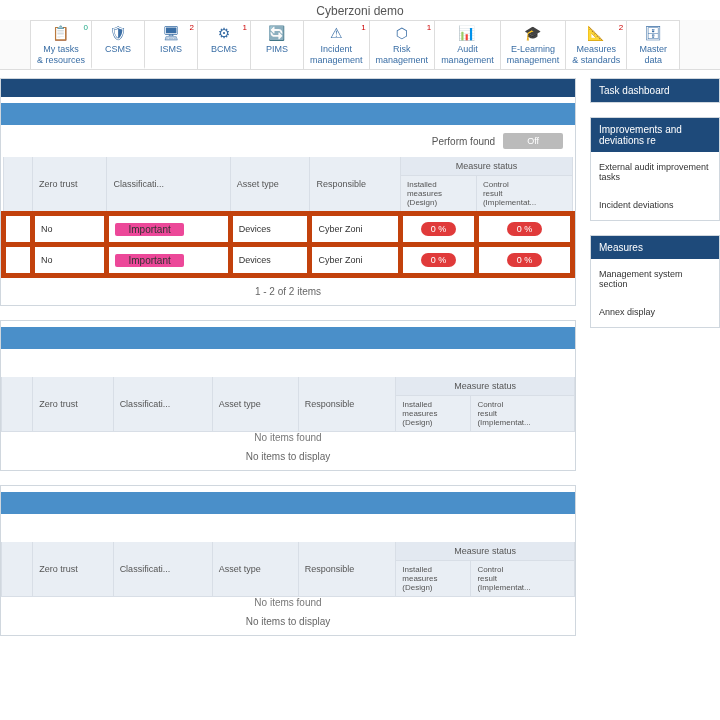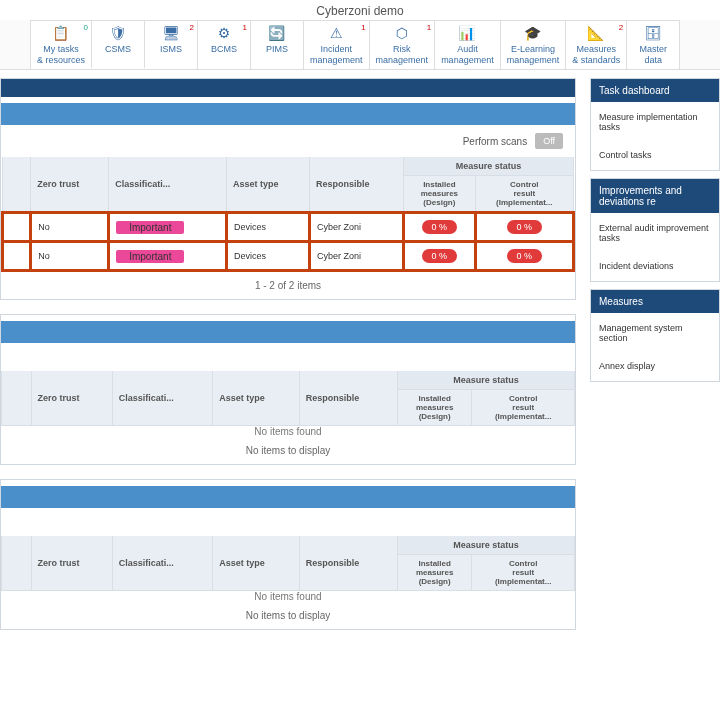--- a/index.html
+++ b/index.html
@@ -6,40 +6,40 @@
 body{background:#fff;font-size:10px;color:#333;width:720px}
 .app-title{text-align:center;font-size:12px;color:#555;padding:4px 0 2px}
 .tabs{display:flex;border-bottom:1px solid #ddd;background:#fafafa;padding:0 30px}
 .tab{border:1px solid #ddd;border-bottom:none;padding:4px 6px;text-align:center;min-width:54px;cursor:pointer;background:#fff;margin-right:-1px;position:relative;font-size:9px;color:#3a6ea5;line-height:1.2}
 .tab .ticon{display:block;font-size:14px;margin-bottom:2px;color:#3a6ea5}
 .tab.active{background:#fff;border-bottom:2px solid #fff;z-index:1}
 .badge{position:absolute;top:2px;right:3px;font-size:8px;color:#c00}
 .badge.g{color:#2a8}
 .main{display:flex;padding:8px 0 0 0;gap:14px}
 .left{flex:1;min-width:0}
-.right{width:130px;display:flex;flex-direction:column;gap:7px}
+.right{width:130px;display:flex;flex-direction:column;gap:14px}
 .panel{border:1px solid #d0d7de;background:#fff;margin-bottom:14px}
 .pbar{height:18px;background:#1e4a7a}
 .pbar2{height:22px;background:#4a8fc9;margin-top:6px}
 .controls{display:flex;justify-content:flex-end;align-items:center;padding:8px 12px;gap:8px;font-size:10px;color:#555}
-.toggle{background:#bbb;color:#fff;padding:3px 8px;border-radius:2px;font-size:9px}
+.toggle{background:#bbb;color:#fff;padding:3px 24px;border-radius:2px;font-size:9px}
 table{width:100%;border-collapse:collapse;font-size:9px}
-th{background:#e9eef4;color:#555;font-weight:bold;padding:4px 6px;border:1px solid #d8dee6;text-align:left;vertical-align:middle}
+th{background:#e9eef4;color:#555;font-weight:normal;padding:4px 6px;border:1px solid #d8dee6;text-align:left;vertical-align:middle}
 thead tr:first-child th{border-top:none}
 th.grp{text-align:center;background:#e3e9f1}
-td{padding:6px;border:3px solid #c2410c;background:#fff}
+td{padding:6px;border:5px solid #c2410c;background:#fff}
 .tag-imp{background:#ec4899;color:#333;padding:1px 13px;border-radius:2px;font-size:10px}
 .pill{background:#e03a3a;color:#fff;padding:2px 10px;border-radius:10px;font-size:9px;display:inline-block}
 .footer{text-align:center;padding:8px 12px;font-size:10px;color:#666;background:#fff}
 .noitems{text-align:center;font-size:10px;color:#777}
 .side-panel{border:1px solid #d0d7de;background:#fff}
 .side-head{background:#1e4a7a;color:#fff;padding:6px 8px;font-size:10px}
 .side-body{padding:10px 8px;display:flex;flex-direction:column;gap:18px}
 .side-link{font-size:9px;color:#333}
-th.sub{font-size:8px;text-align:center}
+th.sub{font-size:8px;text-align:left}
 .empty-th{min-width:20px}
 </style>
 </head>
 <body>
 
 <div class="app-title">Cyberzoni demo</div>
 <div class="tabs" id="tabs">
     <div class="tab"><span class="ticon">📋</span>My tasks<br>&amp; resources<span class="badge g">0</span></div>
     <div class="tab active"><span class="ticon">🛡</span>CSMS</div>
     <div class="tab"><span class="ticon">🖥</span>ISMS<span class="badge ">2</span></div>
@@ -52,21 +52,21 @@
     <div class="tab"><span class="ticon">📐</span>Measures<br>&amp; standards<span class="badge ">2</span></div>
     <div class="tab"><span class="ticon">🗄</span>Master<br>data</div>
   </div>
 
 <div class="main">
  <div class="left">
   <div class="panel">
    <div class="pbar"></div>
    <div class="pbar2"></div>
    <div class="controls">
-     <span>Perform scans</span>
+     <span>Perform found</span>
      <span class="toggle">Off</span>
    </div>
    <table>
     <thead>
      <tr>
       <th rowspan="2" class="empty-th"></th>
       <th rowspan="2">Zero trust</th>
       <th rowspan="2">Classificati...</th>
       <th rowspan="2">Asset type</th>
       <th rowspan="2">Responsible</th>
@@ -144,24 +144,20 @@
     </thead>
    </table>
    <div class="noitems">No items found</div>
    <div class="footer">No items to display</div>
   </div>
  </div>
 
  <div class="right" id="side">
       <div class="side-panel">
         <div class="side-head">Task dashboard</div>
-        <div class="side-body">
-          <div class="side-link">Measure implementation tasks</div>
-          <div class="side-link">Control tasks</div>
-        </div>
       </div>
       <div class="side-panel">
         <div class="side-head">Improvements and deviations re</div>
         <div class="side-body">
           <div class="side-link">External audit improvement tasks</div>
           <div class="side-link">Incident deviations</div>
         </div>
       </div>
       <div class="side-panel">
         <div class="side-head">Measures</div>

